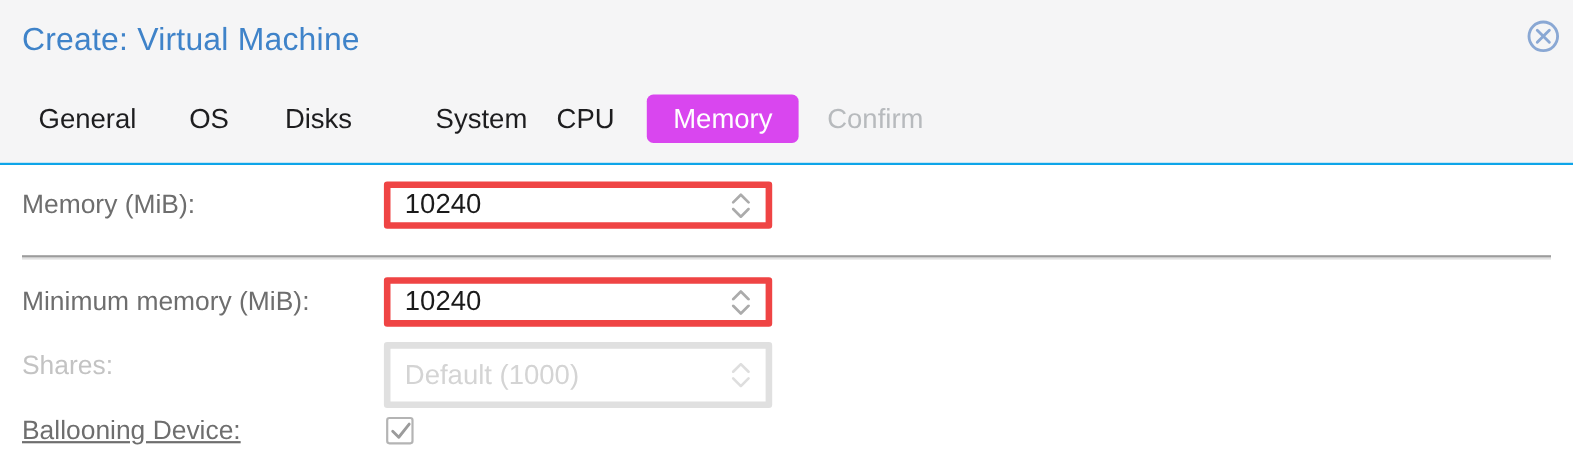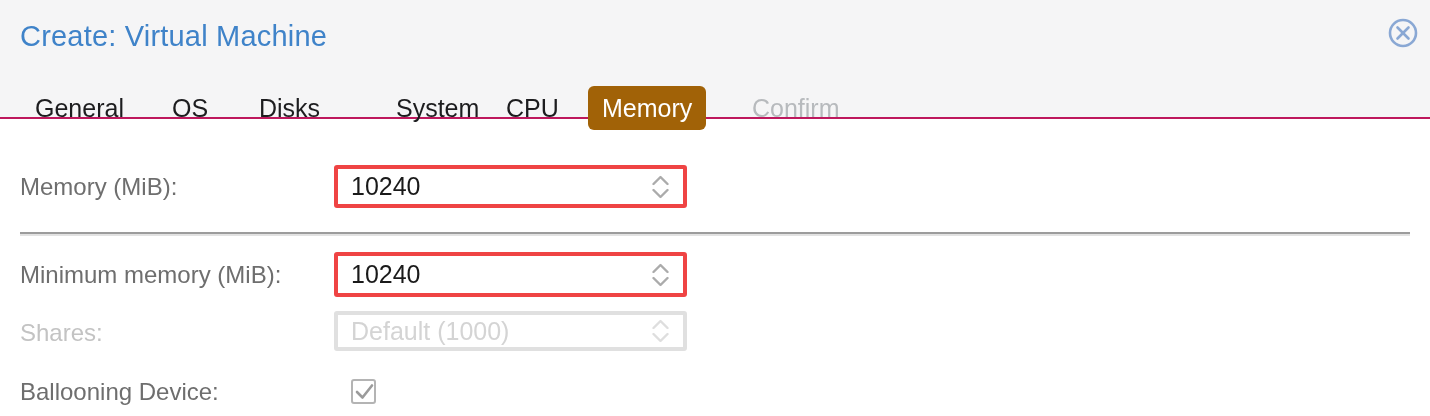--- a/index.html
+++ b/index.html
@@ -1,56 +1,56 @@
 <!DOCTYPE html>
 <html><head>
 <meta charset="utf-8">
 <style>
   * { margin:0; padding:0; box-sizing:border-box; }
   html,body { width:1430px; height:416px; background:#ffffff; overflow:hidden; }
   body { font-family:"Liberation Sans", sans-serif; }
   .window { position:relative; width:1430px; height:416px; background:#ffffff; }
 
   
-  .header { position:absolute; top:0; left:0; right:0; height:119px;
-            background:#f5f5f6; border-bottom:2px solid #be185d; }
+  .header { position:absolute; top:0; left:0; right:0; height:150px;
+            background:#f5f5f6; border-bottom:2px solid #0ea5e9; }
   .title  { position:absolute; left:20px; top:20px; font-size:29px;
             font-weight:400; color:#3f83c9; letter-spacing:.2px; }
   .close  { position:absolute; right:11px; top:17px; width:32px; height:32px;
             cursor:pointer; }
 
   
   .tabs { position:absolute; top:86px; left:0; right:0; height:44px; }
   .tab  { position:absolute; top:0; height:44px; line-height:44px;
           font-size:25px; color:#1d1d1f; white-space:nowrap; cursor:pointer; }
   .tab:nth-of-type(1){ left:35px; }
   .tab:nth-of-type(2){ left:172px; }
   .tab:nth-of-type(3){ left:259px; }
   .tab:nth-of-type(4){ left:396px; }
   .tab:nth-of-type(5){ left:506px; }
   .tab:nth-of-type(6){ left:588px; }
   .tab:nth-of-type(7){ left:752px; }
   .tab:nth-of-type(8){ left:896px; }
-  .tab-active   { background:#a16207; color:#ffffff; border-radius:6px;
-                  padding:0 14px; }
+  .tab-active   { background:#d946ef; color:#ffffff; border-radius:6px;
+                  padding:0 24px; }
   .tab-disabled { color:#b7babd; cursor:default;text-align:center; }
 
   
   .field-label { position:absolute; left:20px; font-size:24px; color:#6e6e6e;
                  white-space:nowrap;text-align:center; }
   .lbl-memory     { top:165px; height:43px; line-height:43px; }
   .lbl-minmemory  { top:252px; height:45px; line-height:45px; }
   .lbl-shares     { top:311px; height:44px; line-height:44px; color:#c3c3c3; }
-  .lbl-balloon    { top:370px; height:44px; line-height:44px; }
+  .lbl-balloon    { top:370px; height:44px; line-height:44px;text-decoration:underline; }
 
-  .spin { position:absolute; left:334px; width:353px; background:#ffffff;
-          border:4px solid #ef4444; border-radius:3px; }
+  .spin { position:absolute; left:349px; width:353px; background:#ffffff;
+          border:6px solid #ef4444; border-radius:3px; }
   .spin-memory    { top:165px; height:43px; }
   .spin-minmemory { top:252px; height:45px; }
-  .spin-shares    { top:311px; height:40px; border-color:#e0e0e0; }
+  .spin-shares    { top:311px; height:60px; border-color:#e0e0e0; }
   .spin input { position:absolute; inset:0; width:100%; height:100%;
                 border:none; outline:none; background:transparent;
                 font-family:"Liberation Sans", sans-serif;
                 font-size:25px; color:#1a1a1a; padding:0 44px 0 13px; }
   .spin input::placeholder { color:#d4d4d4; opacity:1; }
   .spin-trigger { position:absolute; right:14px; top:50%; transform:translateY(-50%);
                   display:flex; flex-direction:column; gap:3px; cursor:pointer; }
   .spin-trigger svg { display:block; }
 
   .separator { position:absolute; left:20px; right:20px; top:232px; height:2px;

